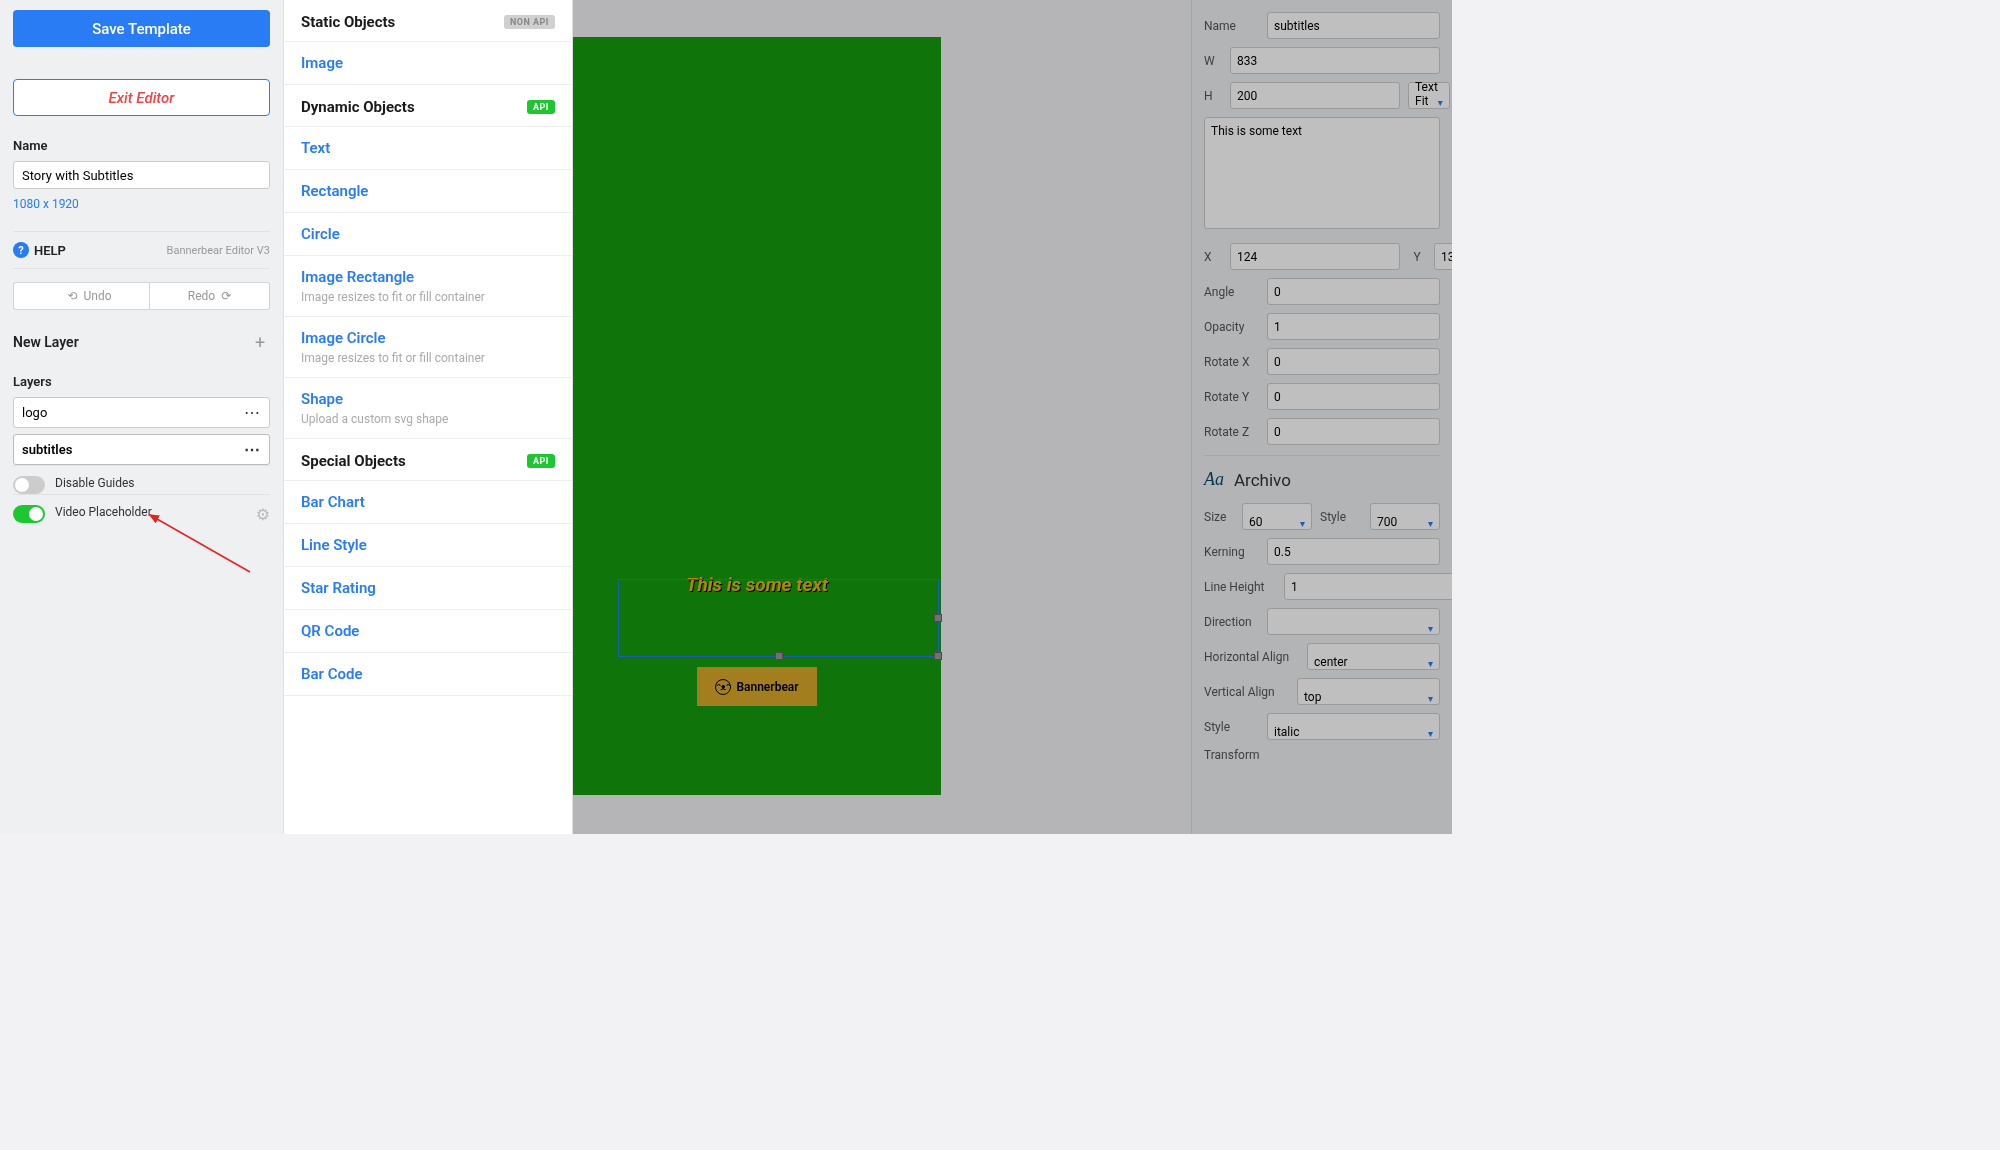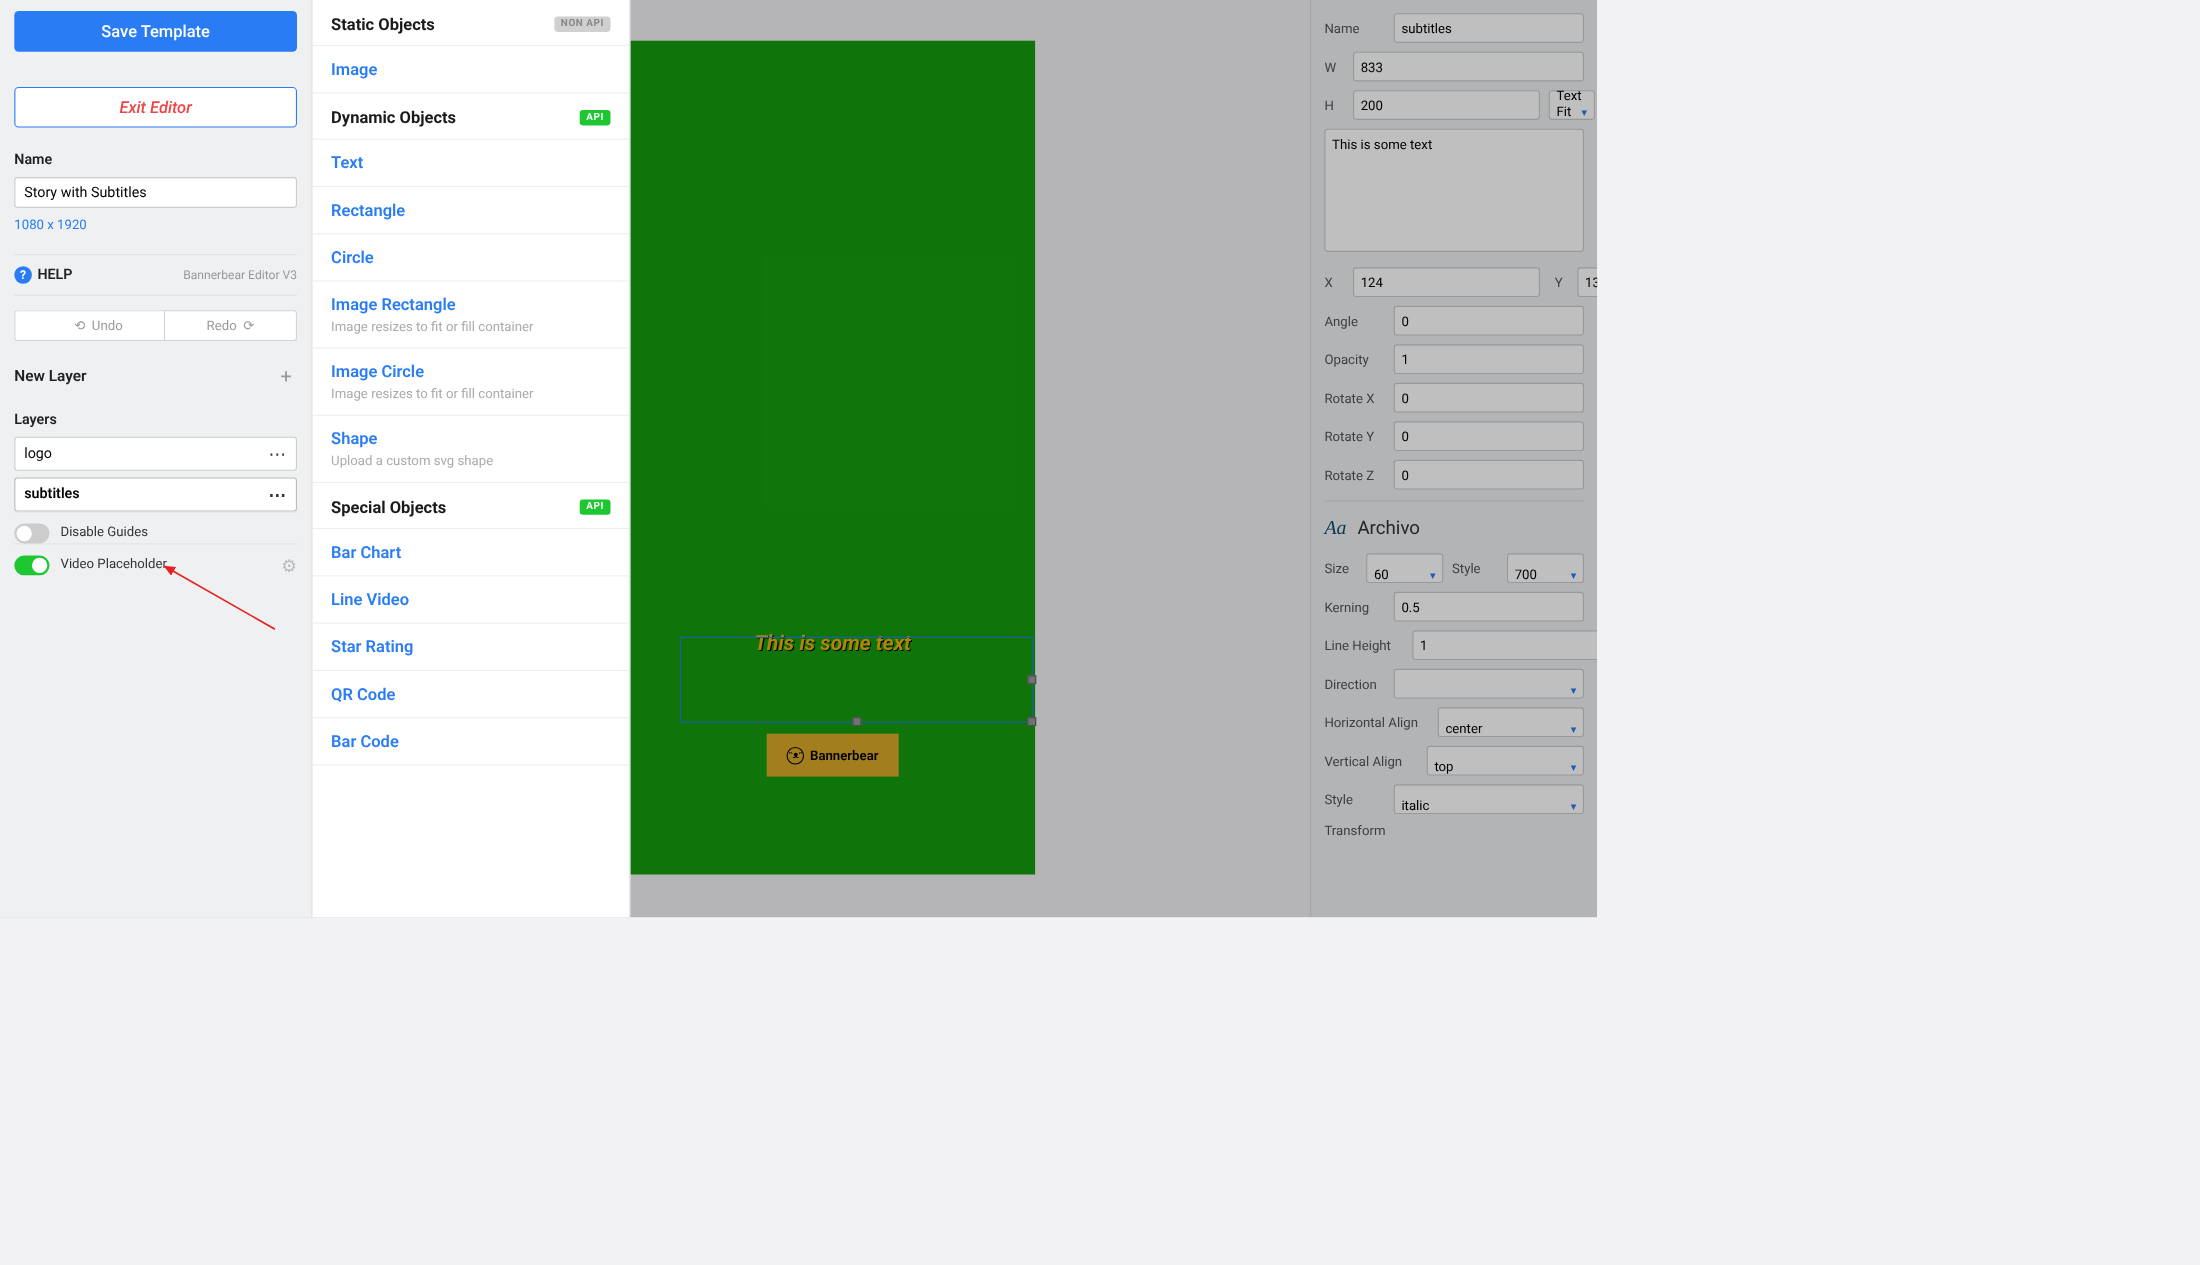--- a/index.html
+++ b/index.html
@@ -301,21 +301,21 @@
     </div>
     <div class="dd-group">
       <div class="dd-header">
         <h3>Special Objects</h3>
         <span class="badge green">API</span>
       </div>
       <div class="dd-item">
         <div class="title">Bar Chart</div>
       </div>
       <div class="dd-item">
-        <div class="title">Line Video</div>
+        <div class="title">Line Style</div>
       </div>
       <div class="dd-item">
         <div class="title">Star Rating</div>
       </div>
       <div class="dd-item">
         <div class="title">QR Code</div>
       </div>
       <div class="dd-item">
         <div class="title">Bar Code</div>
       </div>

